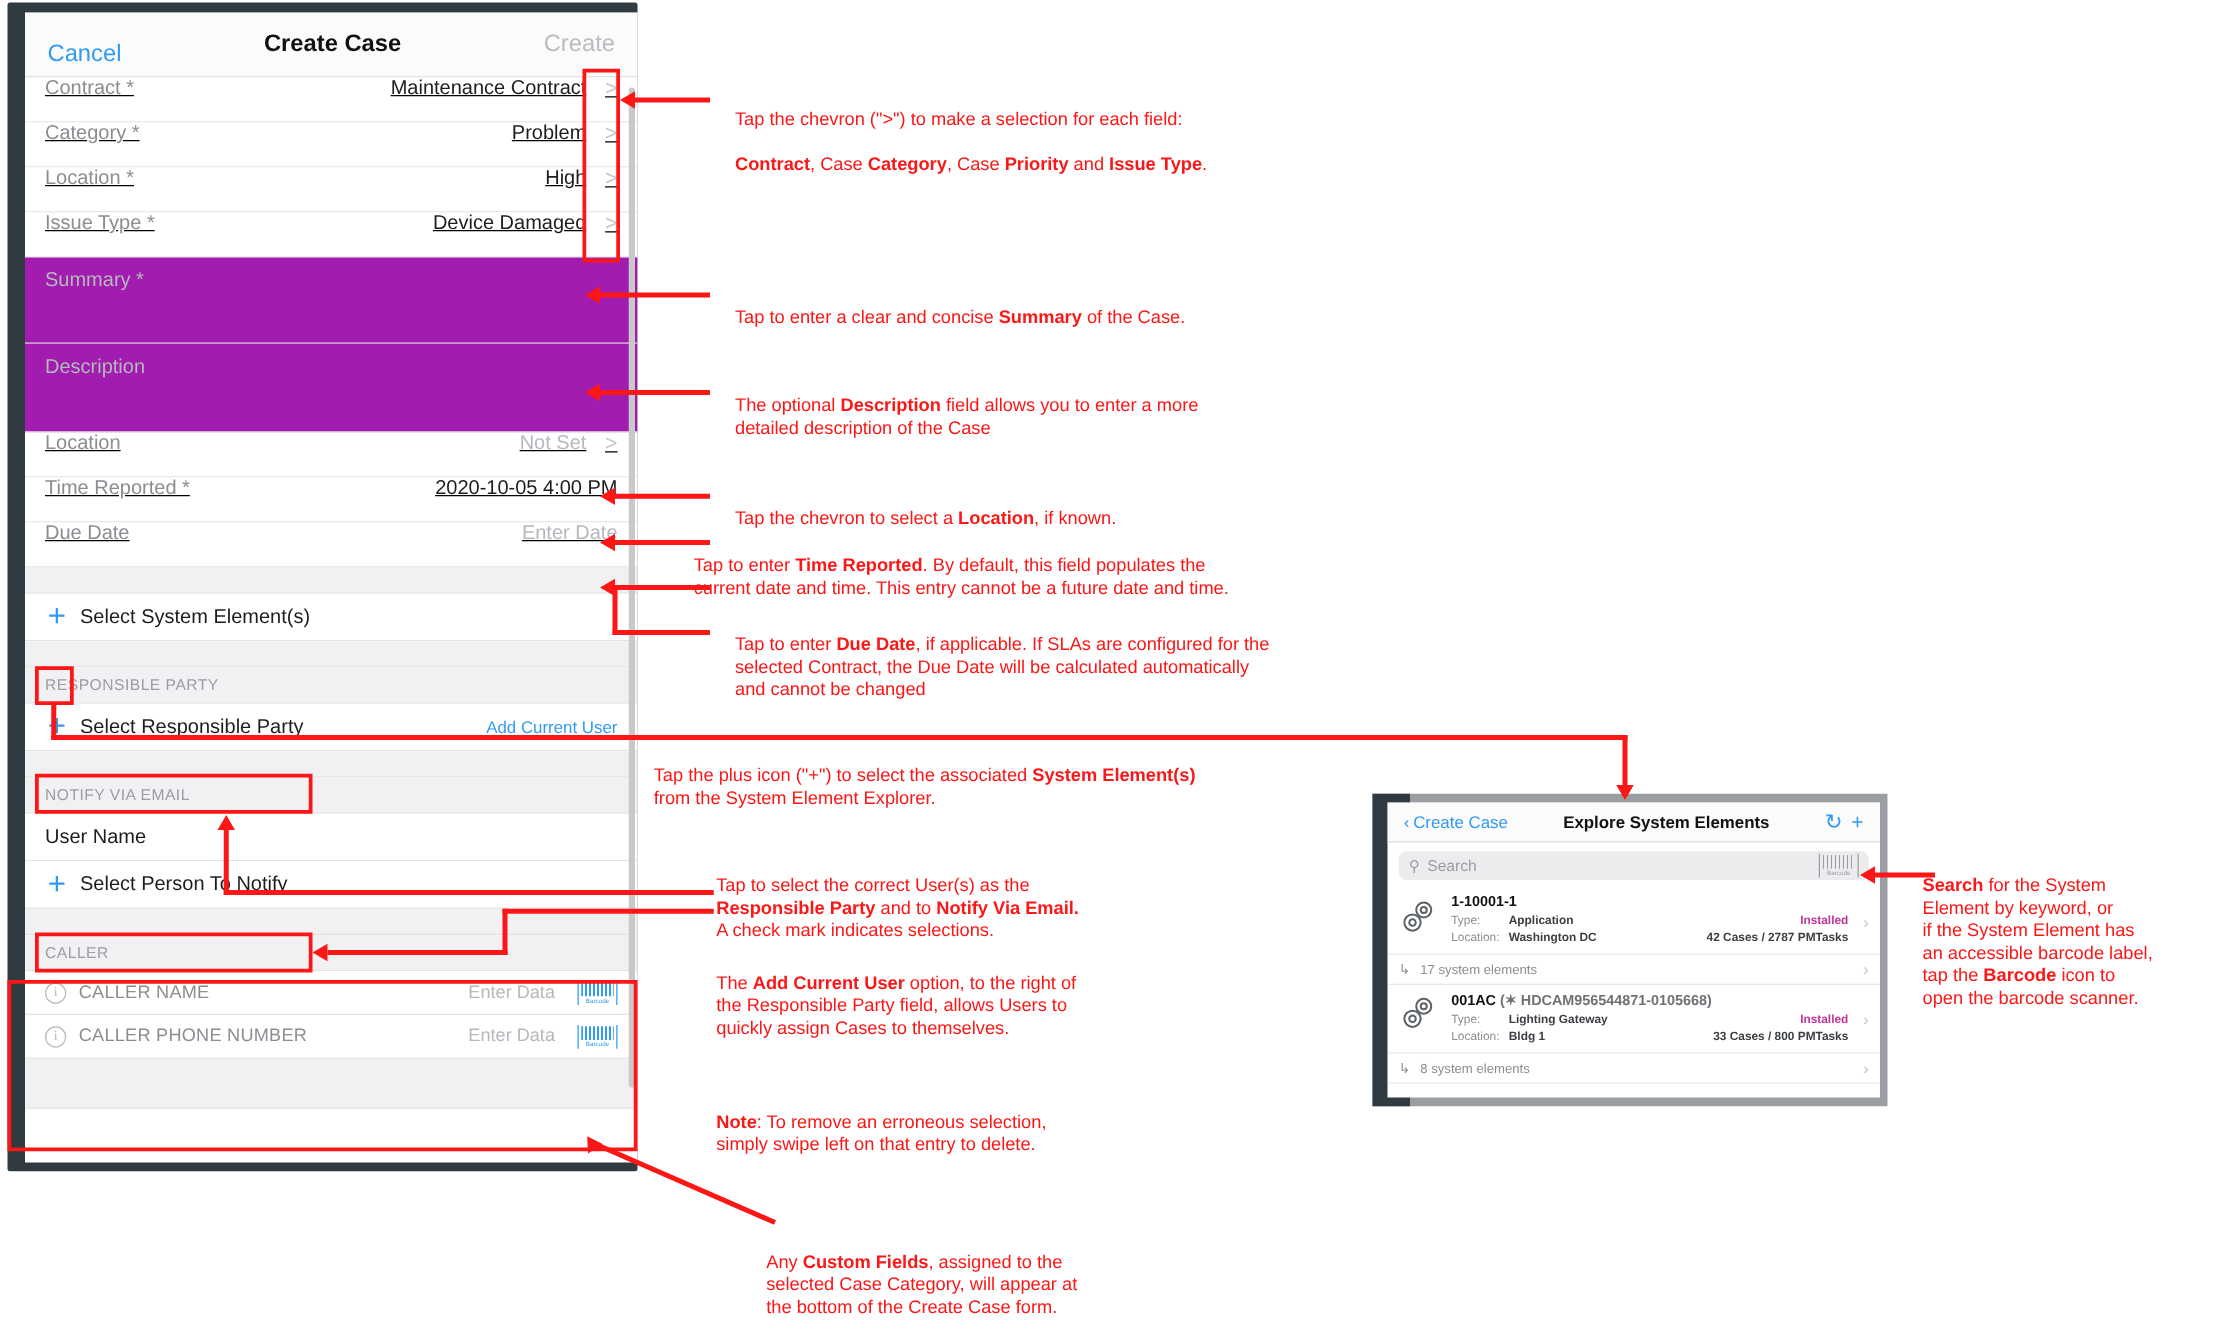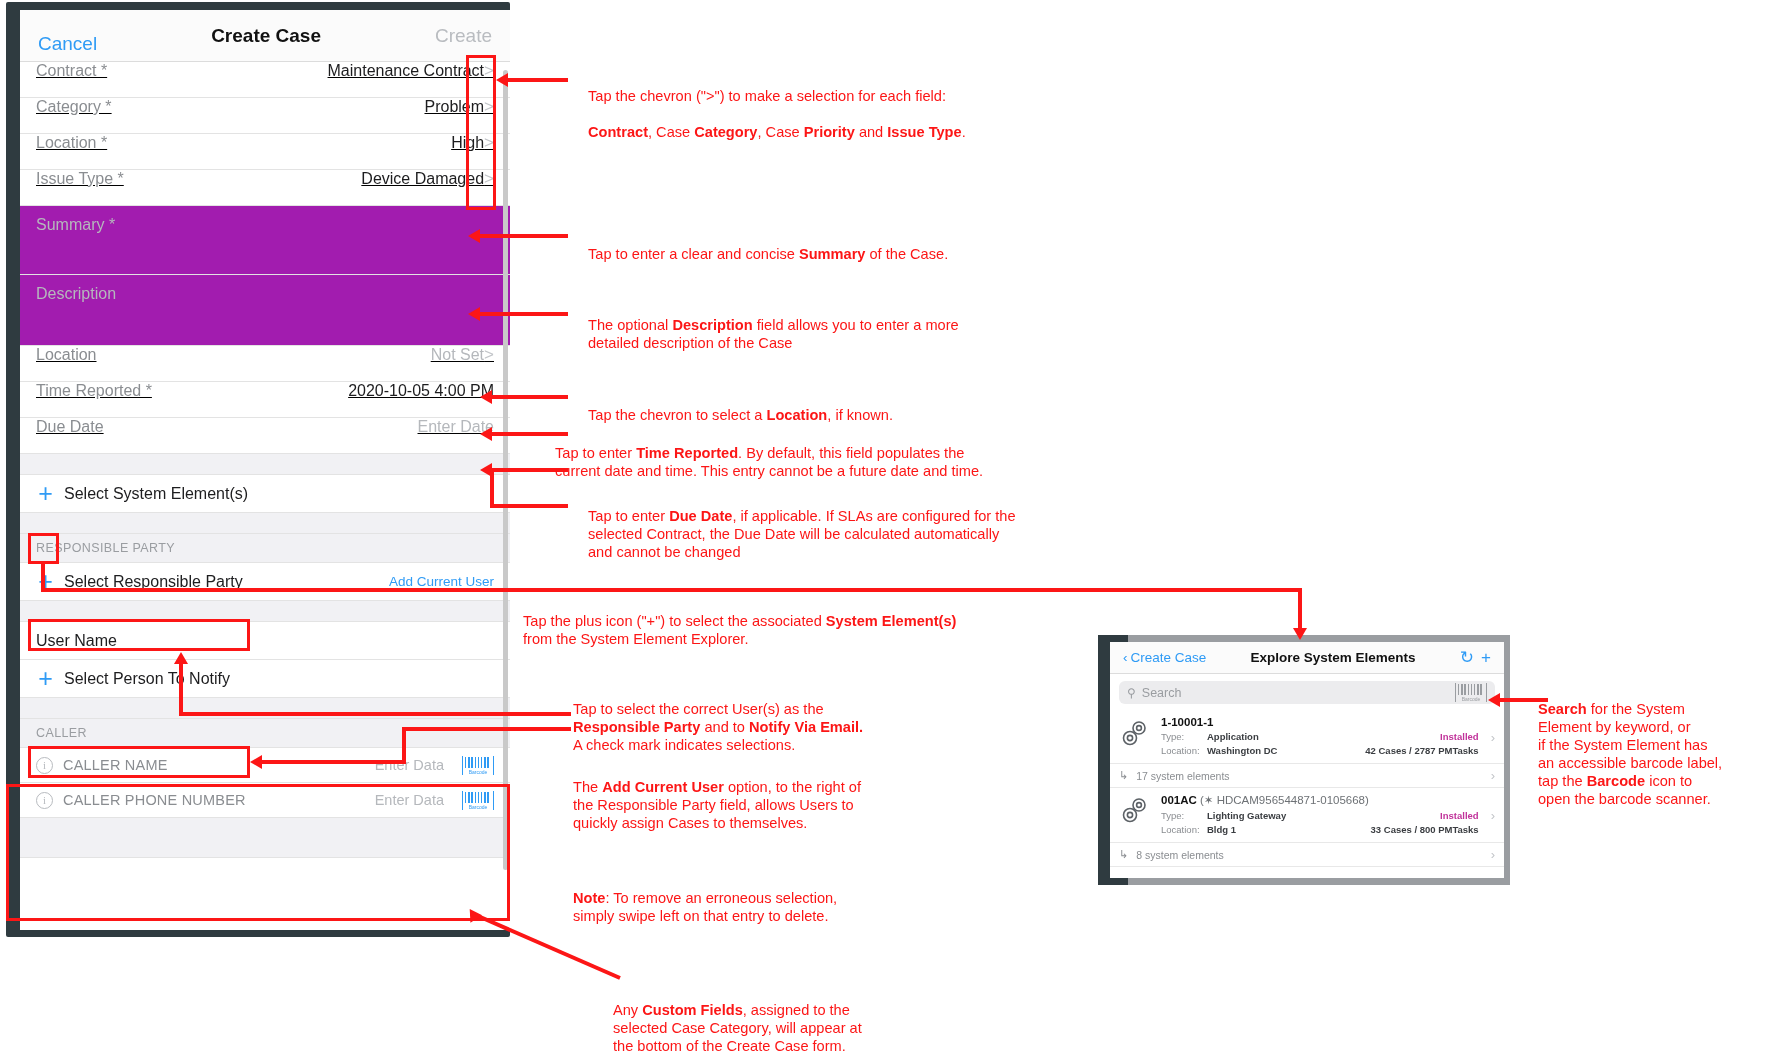--- a/index.html
+++ b/index.html
@@ -44,21 +44,21 @@
   .row {
     height:36px; display:flex; align-items:flex-start;
     padding:0 16px;
     border-bottom:1px solid #e3e3e3;
     background:#ffffff;
     text-decoration:underline;
   }
   .row-label { color:#8a8d91; font-size:16px; flex:0 0 auto; }
   .row-value {
     margin-left:auto; color:#1d1d1f; font-size:16px;
-    display:flex; align-items:center; gap:0;
+    display:flex; align-items:center; gap:15px;
   }
   .row-value.muted { color:#b5b8bc; }
   .chev {
     color:#c2c5c9; font-size:17px; line-height:1;
     display:inline-block; transform:translateY(-1px);
   }
 
   .tall-row {
     padding:10px 16px 0 16px;
     border-bottom:1px solid #e3e3e3;
@@ -131,21 +131,21 @@
   .exp-ic { color:#2f9bf5; font-size:17px; line-height:1; }
   .exp-search {
     margin:7px 9px; height:23px; background:#ececee; border-radius:6px;
     display:flex; align-items:center; padding:0 8px; gap:6px;
   }
   .exp-search .sph { color:#9a9da1; font-size:12.5px; }
   .se-item { display:flex; padding:5px 9px 5px 9px; border-bottom:1px solid #e8e8e8; gap:8px; }
   .se-gear { width:34px; color:#5c6166; flex:0 0 34px; padding-top:2px; }
   .se-body { flex:1; min-width:0; }
   .se-name { font-size:11.5px; font-weight:bold; color:#111; margin-bottom:2px; }
-  .se-name .sn-paren { font-weight:normal; color:#6d7175; }
+  .se-name .sn-paren { font-weight:bold; color:#6d7175; }
   .se-line { display:flex; font-size:9.5px; color:#8a8d91; line-height:14px; }
   .se-k { width:46px; flex:0 0 46px; }
   .se-v { color:#3a3d41; font-weight:bold; }
   .se-status { margin-left:auto; color:#c1329a; font-weight:bold; }
   .se-counts { margin-left:auto; color:#3a3d41; font-weight:bold; }
   .se-chev { color:#c2c5c9; font-size:13px; align-self:center; padding-left:4px; }
   .se-sub {
     display:flex; align-items:center; gap:8px; padding:4px 9px;
     border-bottom:1px solid #e8e8e8; color:#8a8d91; font-size:10.5px;
   }
@@ -244,20 +244,21 @@
     <div class="group-gap"></div>
     <div class="section-head">RESPONSIBLE PARTY</div>
 
     <div class="action-row">
       <span class="plus-ic">+</span>
       <span class="action-label">Select Responsible Party</span>
       <span class="link-right">Add Current User</span>
     </div>
 
     <div class="group-gap"></div>
+    <div class="section-head">NOTIFY VIA EMAIL</div>
 
     <div class="action-row">
       <span class="action-label">User Name</span>
     </div>
     <div class="action-row">
       <span class="plus-ic">+</span>
       <span class="action-label">Select Person To Notify</span>
     </div>
 
     <div class="group-gap"></div>

